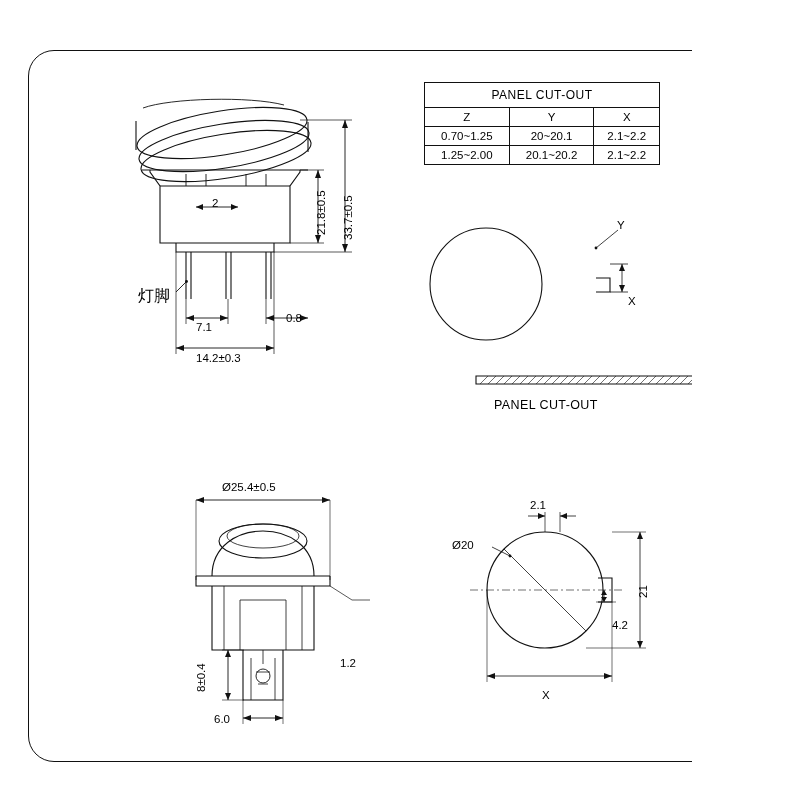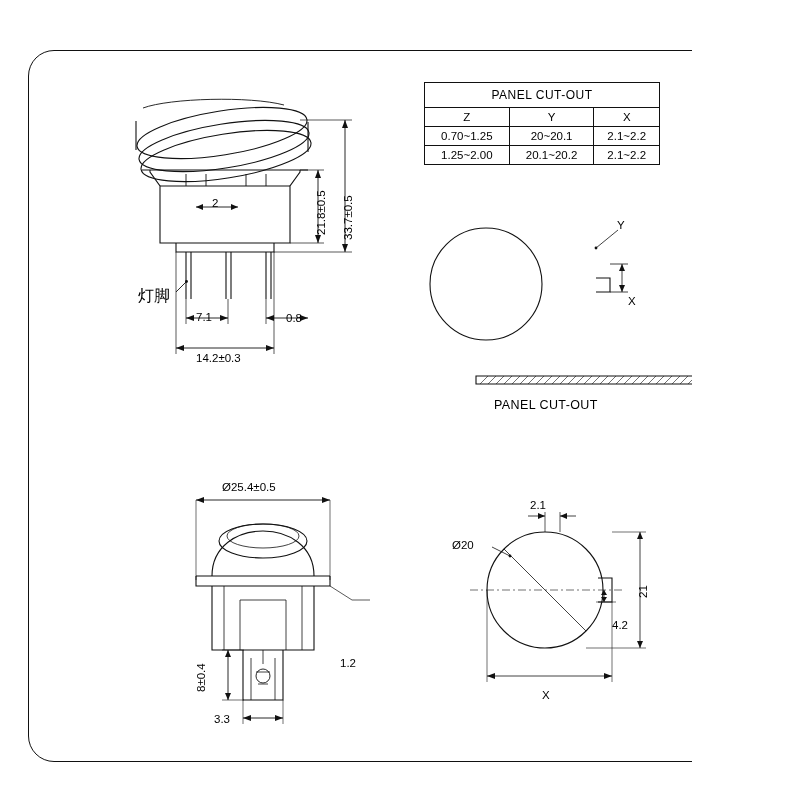--- a/index.html
+++ b/index.html
@@ -288,32 +288,32 @@
       <td>20.1~20.2</td>
       <td>2.1~2.2</td>
     </tr>
   </tbody>
     </table>
 
   <div class="lbl" style="left:212px;top:198px;">2</div>
   <div class="lbl vert" style="left:316px;top:235px;transform:rotate(-90deg);">21.8±0.5</div>
   <div class="lbl vert" style="left:343px;top:240px;transform:rotate(-90deg);">33.7±0.5</div>
   <div class="lbl cn" style="left:138px;top:288px;">灯脚</div>
-  <div class="lbl" style="left:196px;top:312px;">7.1</div>
+  <div class="lbl" style="left:196px;top:322px;">7.1</div>
   <div class="lbl" style="left:286px;top:313px;">0.8</div>
   <div class="lbl" style="left:196px;top:353px;">14.2±0.3</div>
 
   <div class="lbl" style="left:617px;top:220px;">Y</div>
   <div class="lbl" style="left:628px;top:296px;">X</div>
   <div class="lbl" style="left:706px;top:352px;">Z</div>
   <div class="lbl" style="left:494px;top:399px;font-size:12.5px;letter-spacing:.4px;">PANEL CUT-OUT</div>
 
   <div class="lbl" style="left:222px;top:482px;">Ø25.4±0.5</div>
   <div class="lbl vert" style="left:196px;top:692px;transform:rotate(-90deg);">8±0.4</div>
   <div class="lbl" style="left:340px;top:658px;">1.2</div>
-  <div class="lbl" style="left:214px;top:714px;">3.3</div>
+  <div class="lbl" style="left:214px;top:714px;">6.0</div>
 
   <div class="lbl" style="left:530px;top:500px;">2.1</div>
   <div class="lbl" style="left:452px;top:540px;">Ø20</div>
   <div class="lbl vert" style="left:638px;top:598px;transform:rotate(-90deg);">21</div>
   <div class="lbl" style="left:612px;top:620px;">4.2</div>
   <div class="lbl" style="left:542px;top:690px;">X</div>
 </div>
 
 </body></html>

